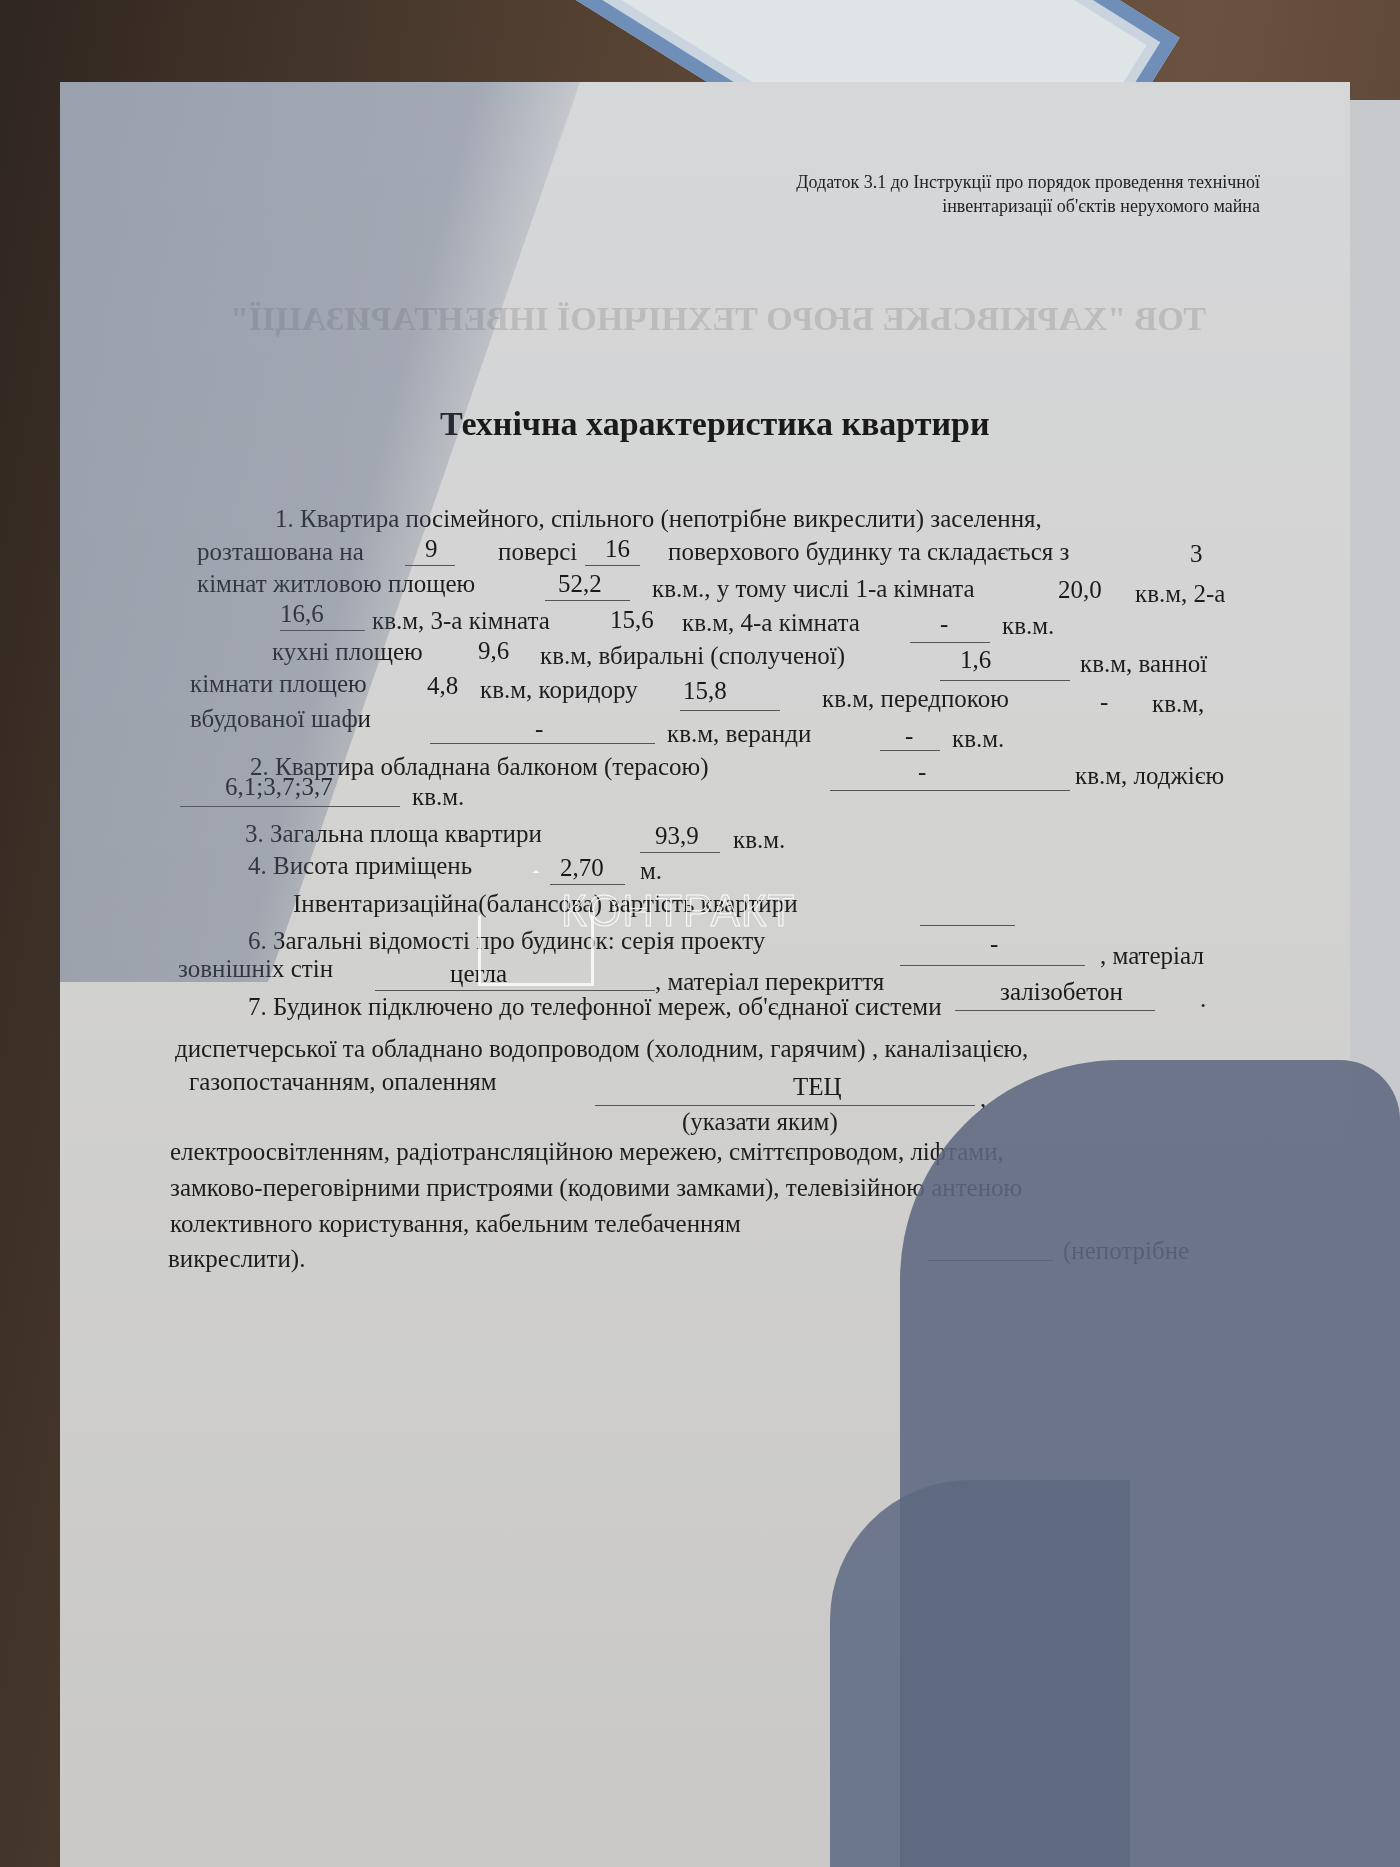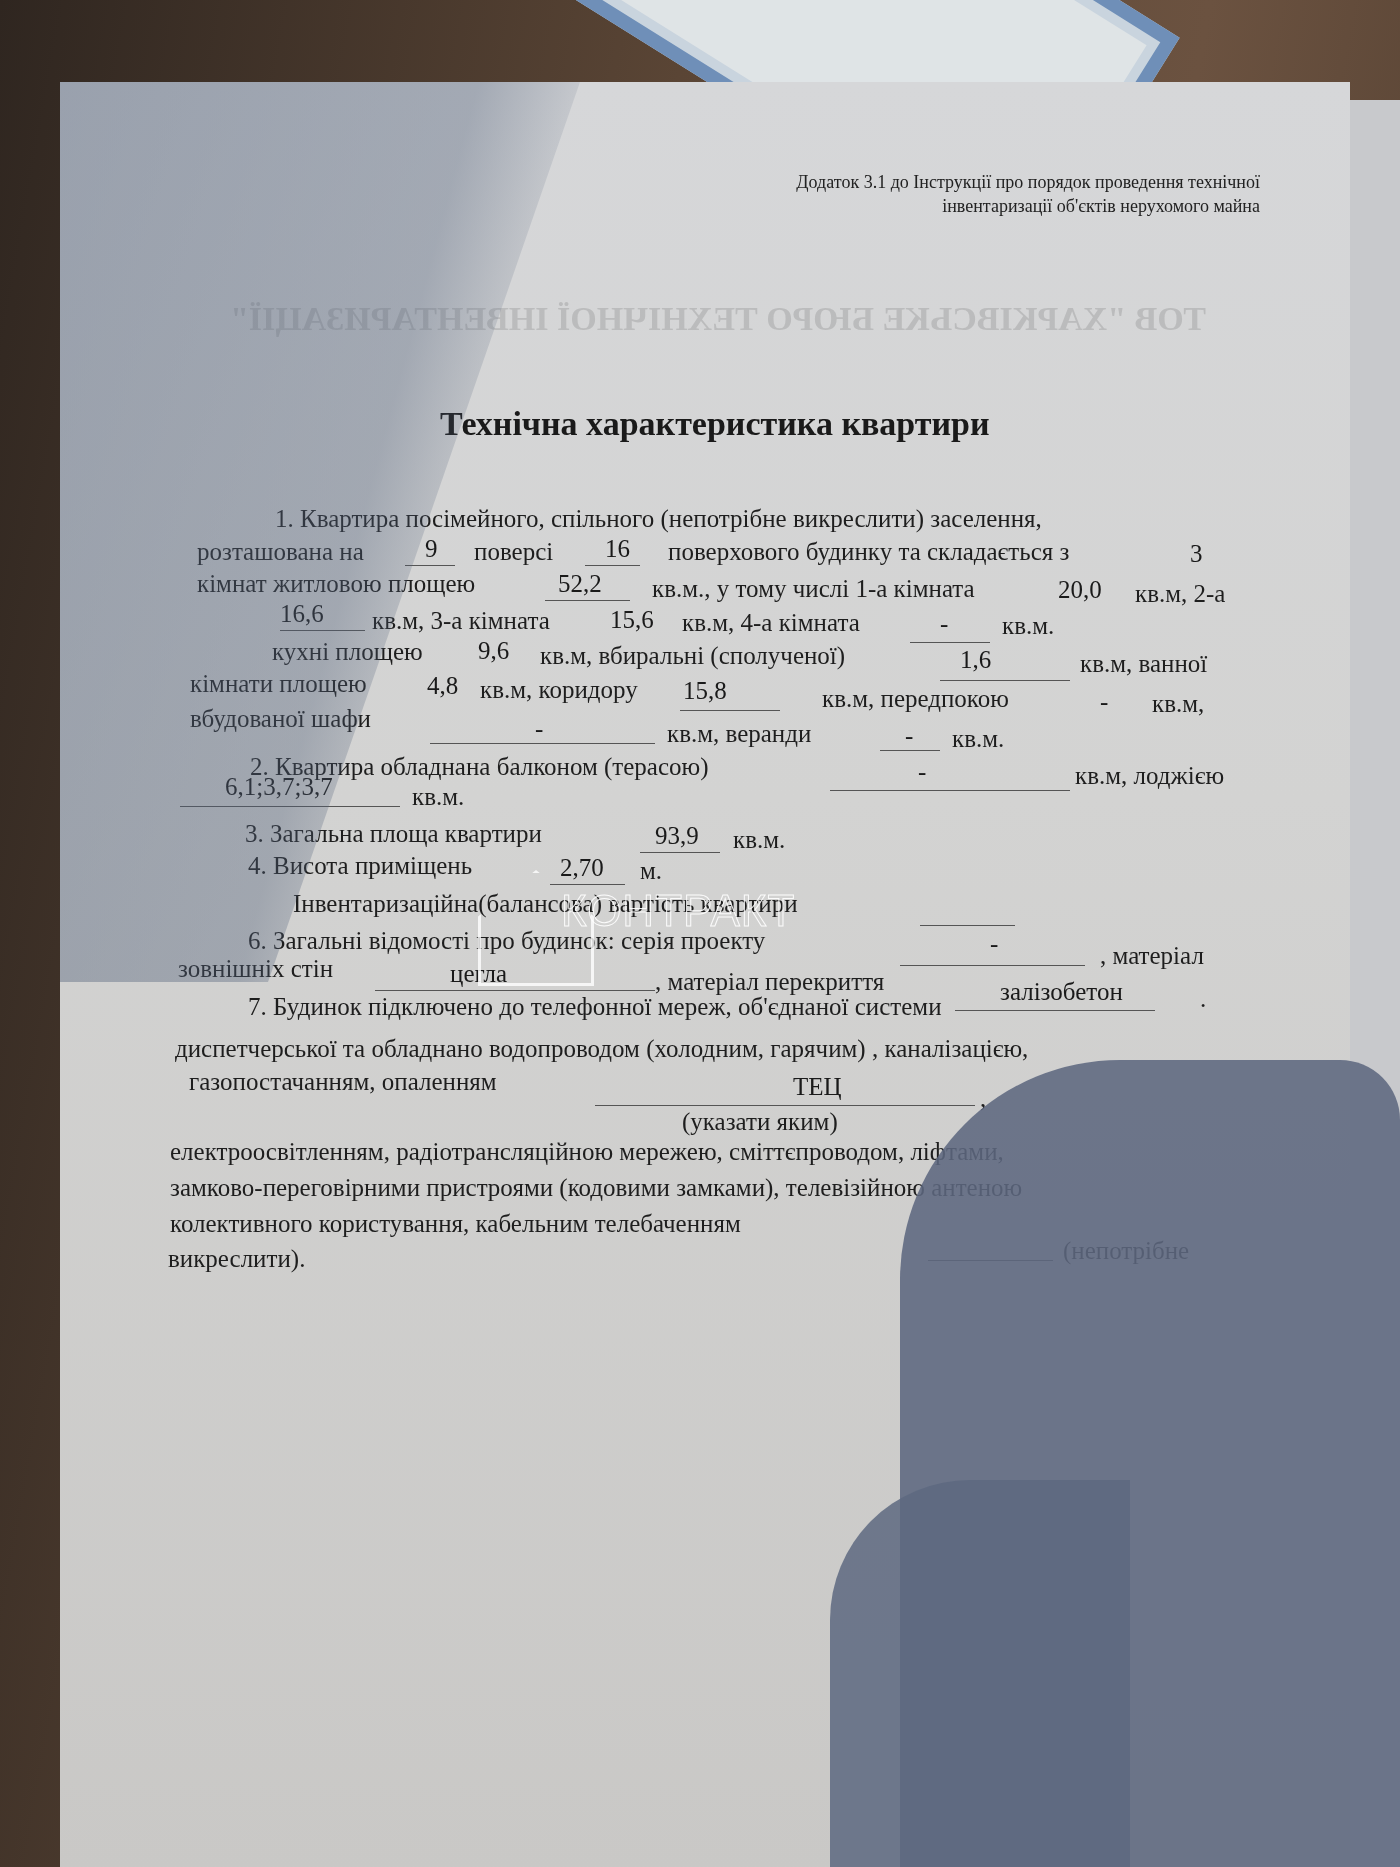--- a/index.html
+++ b/index.html
@@ -45,21 +45,21 @@
 
 <div class="txt hdr" style="left:680px;top:172px;width:580px;">Додаток 3.1 до Інструкції про порядок проведення технічної</div>
 <div class="txt hdr" style="left:680px;top:196px;width:580px;">інвентаризації об'єктів нерухомого майна</div>
 
 <div class="title">Технічна характеристика квартири</div>
 
 <div class="txt" style="left:275px;top:505px;">1.  Квартира посімейного,  спільного (непотрібне викреслити) заселення,</div>
 <div class="txt" style="left:197px;top:538px;">розташована на</div>
 <div class="v" style="left:425px;top:535px;">9</div>
 <div class="u" style="left:405px;top:565px;width:50px;"></div>
-<div class="txt" style="left:474px;top:538px;">поверсі</div>
+<div class="txt" style="left:498px;top:538px;">поверсі</div>
 <div class="v" style="left:605px;top:535px;">16</div>
 <div class="u" style="left:585px;top:565px;width:55px;"></div>
 <div class="txt" style="left:668px;top:538px;">поверхового будинку та складається з</div>
 <div class="v" style="left:1190px;top:540px;">3</div>
 
 <div class="txt" style="left:197px;top:570px;">кімнат житловою площею</div>
 <div class="v" style="left:558px;top:570px;">52,2</div>
 <div class="u" style="left:545px;top:600px;width:85px;"></div>
 <div class="txt" style="left:652px;top:575px;">кв.м., у тому числі 1-а кімната</div>
 <div class="v" style="left:1058px;top:576px;">20,0</div>

